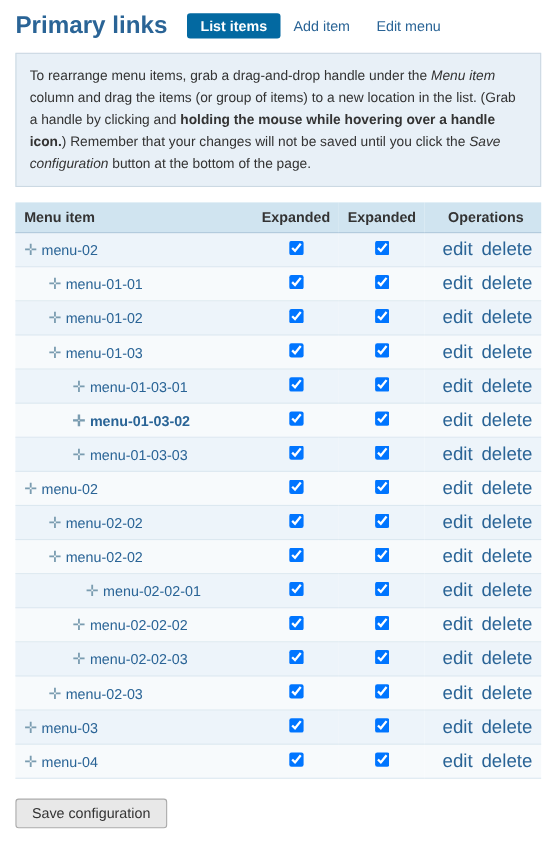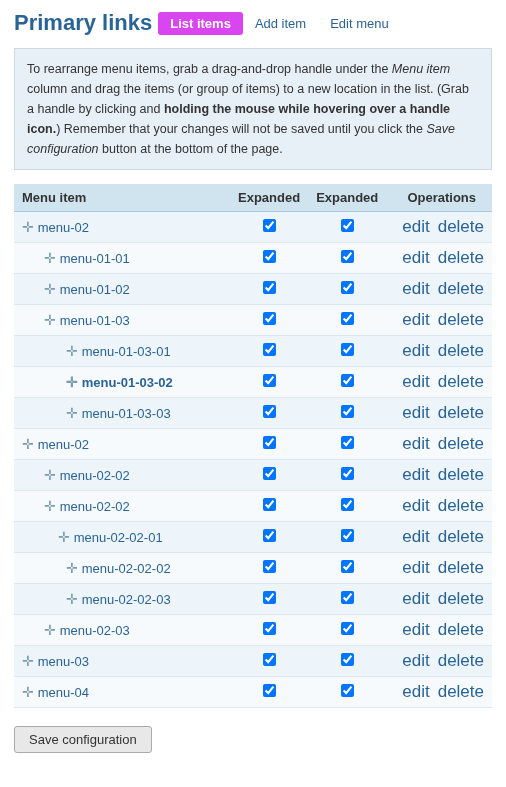--- a/index.html
+++ b/index.html
@@ -11,21 +11,21 @@
       width: 506px;
       min-height: 787px;
     }
     .page-wrapper {
       padding: 10px 14px 16px 14px;
     }
     
     .page-header {
       display: flex;
       align-items: center;
-      gap: 0;
+      gap: 12px;
       margin-bottom: 12px;
     }
     .page-title {
       font-size: 22px;
       font-weight: bold;
       color: #2a6496;
       margin-right: 6px;
     }
     .tab-bar {
       display: flex;
@@ -33,21 +33,21 @@
       gap: 0;
     }
     .tab {
       padding: 4px 12px;
       font-size: 13px;
       cursor: pointer;
       text-decoration: none;
       color: #2a6496;
     }
     .tab.active {
-      background: #d946ef;
+      background: #0369a1;
       color: #fff;
       border-radius: 3px;
       font-weight: bold;
     }
 
     
     .description {
       background: #e8f0f7;
       padding: 10px 12px;
       margin-bottom: 14px;
@@ -236,21 +236,21 @@
           <td class="col-expanded"><input type="checkbox" checked="" style=""></td>
           <td class="col-operations"><a class="op-link" href="#">edit</a><a class="op-link" href="#">delete</a></td>
         </tr>
         <tr>
           <td class="col-item" style="padding-left: 30px;"><span class="drag-handle">✛</span><a class="item-name" href="#">menu-02-02</a></td>
           <td class="col-enabled"><input type="checkbox" checked="" style=""></td>
           <td class="col-expanded"><input type="checkbox" checked="" style=""></td>
           <td class="col-operations"><a class="op-link" href="#">edit</a><a class="op-link" href="#">delete</a></td>
         </tr>
         <tr>
-          <td class="col-item" style="padding-left: 44px;"><span class="drag-handle">✛</span><a class="item-name" href="#">menu-02-02-01</a></td>
+          <td class="col-item" style="padding-left: 64px;"><span class="drag-handle">✛</span><a class="item-name" href="#">menu-02-02-01</a></td>
           <td class="col-enabled"><input type="checkbox" checked="" style=""></td>
           <td class="col-expanded"><input type="checkbox" checked="" style=""></td>
           <td class="col-operations"><a class="op-link" href="#">edit</a><a class="op-link" href="#">delete</a></td>
         </tr>
         <tr>
           <td class="col-item" style="padding-left: 52px;"><span class="drag-handle">✛</span><a class="item-name" href="#">menu-02-02-02</a></td>
           <td class="col-enabled"><input type="checkbox" checked="" style=""></td>
           <td class="col-expanded"><input type="checkbox" checked="" style=""></td>
           <td class="col-operations"><a class="op-link" href="#">edit</a><a class="op-link" href="#">delete</a></td>
         </tr>

